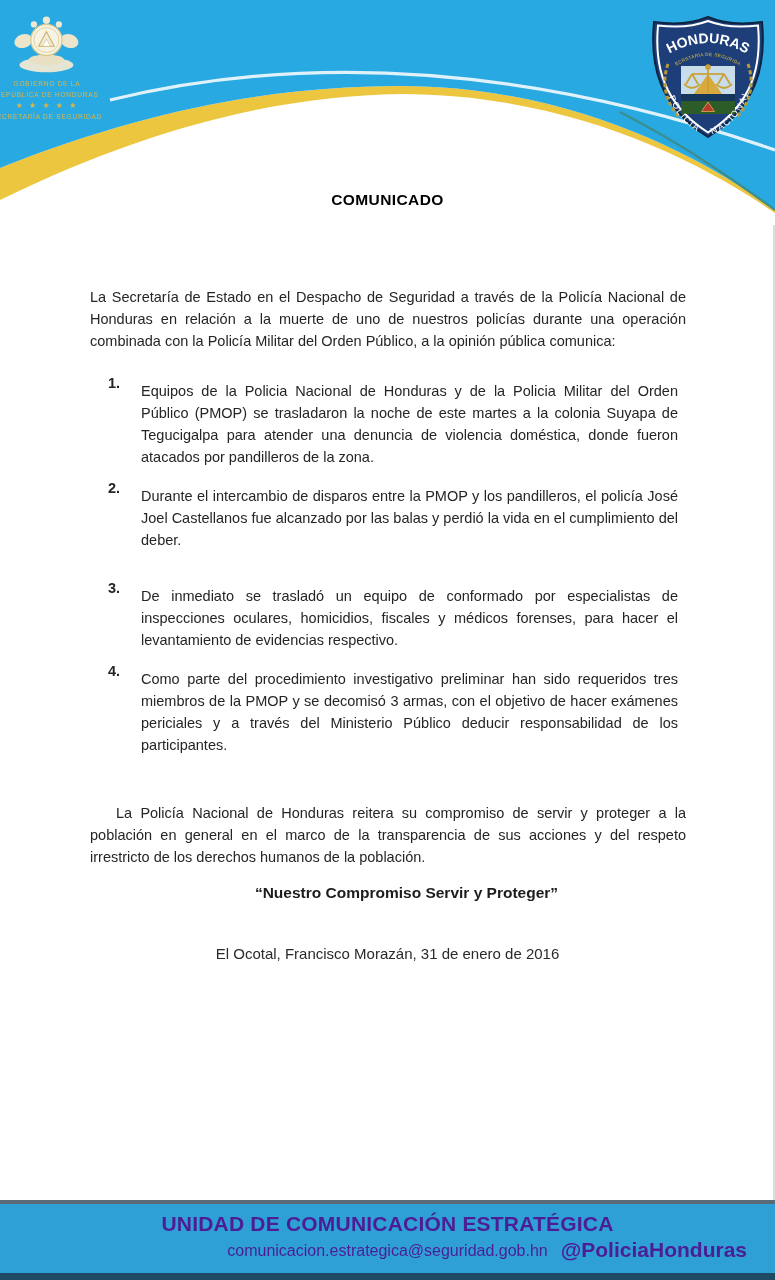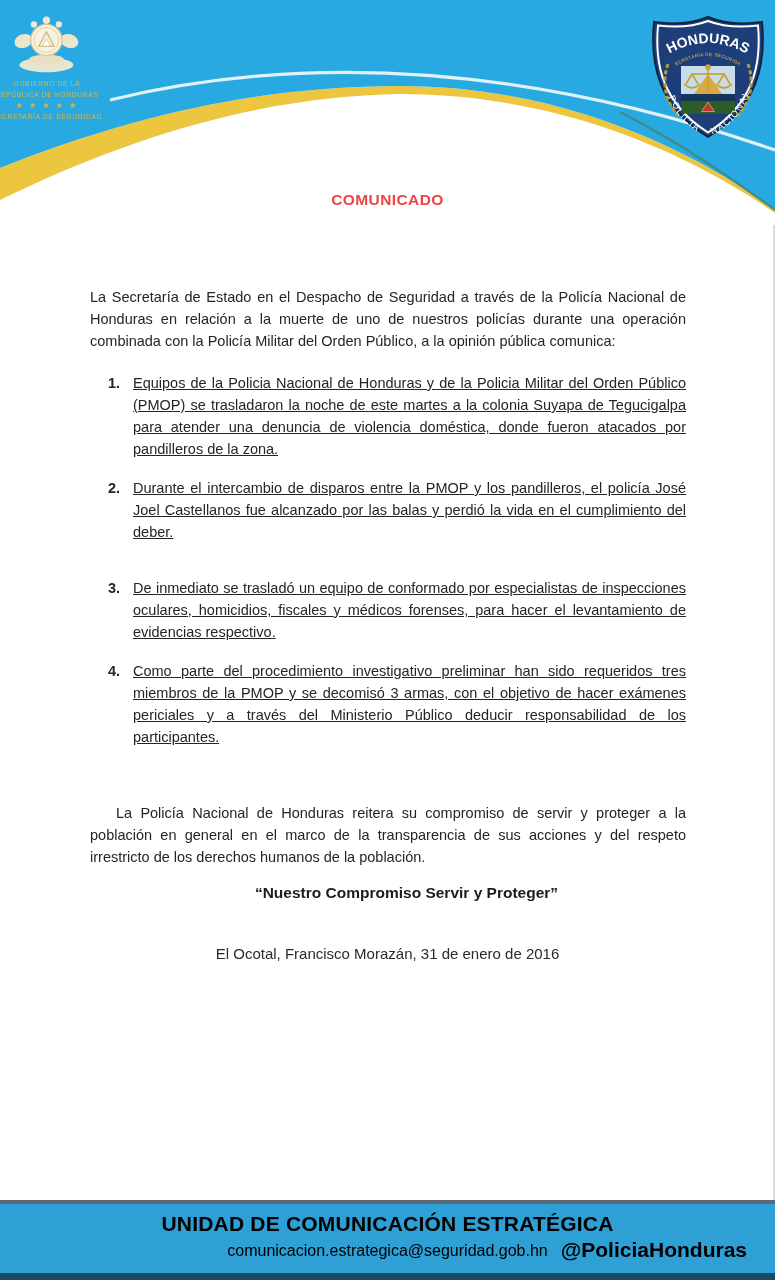--- a/index.html
+++ b/index.html
@@ -8,56 +8,56 @@
     width:775px;height:1280px;
     background:#ffffff;
     overflow:hidden;
     font-family:"Liberation Sans", sans-serif;
     color:#252525;
   }
   .header-svg{position:absolute;top:0;left:0;}
   .right-edge{position:absolute;right:0;top:225px;width:2px;height:975px;background:#dadddf;}
   .doc-title{
     position:absolute;top:191px;left:0;width:100%;
-    text-align:center;font-weight:bold;font-size:15.5px;letter-spacing:0.4px;color:#ef4444;
+    text-align:center;font-weight:bold;font-size:15.5px;letter-spacing:0.4px;color:#000000;
   }
   .text-block{
     position:absolute;left:90px;width:596px;
     font-size:14.5px;line-height:22px;
     text-align:justify;
     margin-top:16px;
   }
   .intro{top:270px;}
   .closing{top:786px;text-indent:26px;}
   .list-item{
     position:absolute;left:90px;width:596px;
     display:flex;align-items:flex-start;
     font-size:14.5px;line-height:22px;
   }
   .list-item .num{font-weight:bold;flex:none;width:25px;padding-left:18px;box-sizing:content-box;}
-  .list-item .item-text{flex:1;text-align:justify;margin:0;text-decoration:underline;}
+  .list-item .item-text{flex:1;text-align:justify;margin:8px;}
   .item-1{top:372px;}
   .item-2{top:477px;}
   .item-3{top:577px;}
   .item-4{top:660px;}
   .motto{
     position:absolute;top:884px;left:0;width:100%;
     text-align:center;font-weight:bold;font-size:15.5px;color:#1c1c1c;padding-left:19px;
   }
   .dateline{
     position:absolute;top:945px;left:0;width:100%;
     text-align:center;font-size:15px;color:#2a2a2a;
   }
   .footer{
     position:absolute;left:0;top:1200px;width:775px;height:80px;
     box-sizing:border-box;
     background:#2EA0D5;
     border-top:4px solid #5A6B77;
     border-bottom:7px solid #1F4A63;
-    text-align:center;color:#000000;
+    text-align:center;color:#4c1d95;
   }
   .footer-title{font-size:21px;font-weight:bold;margin-top:8px;letter-spacing:0.2px;}
   .footer-email{display:inline-block;margin-top:6px;font-size:16px;}
   .footer-social{position:absolute;right:28px;bottom:11px;font-weight:bold;font-size:21px;}
 </style>
 </head>
 <body>
 
 <div class="page">
 

